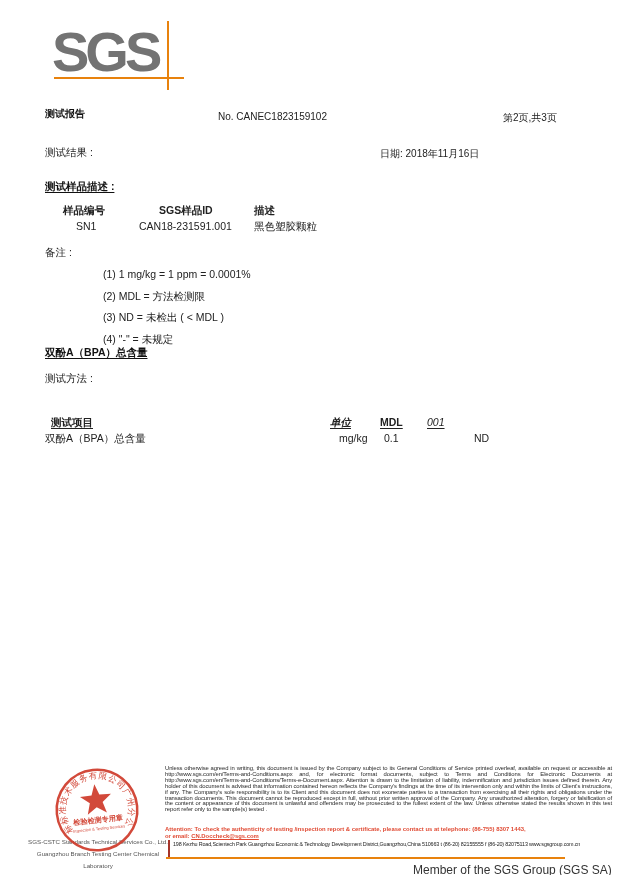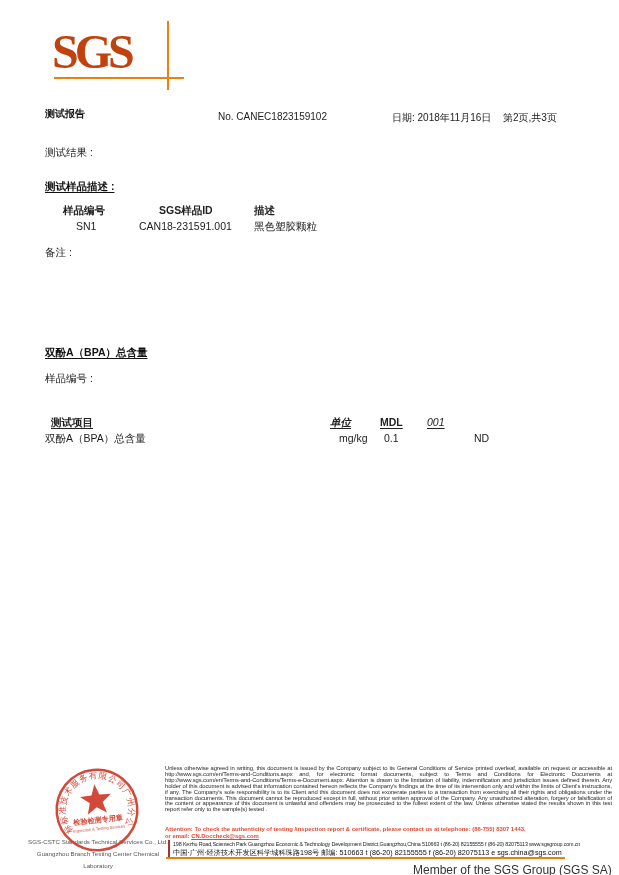--- a/index.html
+++ b/index.html
@@ -4,23 +4,23 @@
 <style>
   html,body { margin:0; padding:0; background:#ffffff; }
   .page {
     position:relative; width:619px; height:875px; background:#ffffff;
     font-family:"Liberation Sans","DejaVu Sans",sans-serif; color:#222;
     overflow:hidden;
   }
   .abs { position:absolute; white-space:nowrap; }
   
   .logo-text {
-    position:absolute; left:52px; top:26px; font-size:48px; line-height:52px;
-    font-weight:bold; letter-spacing:-4px; color:#c2410c;
-    font-family:Liberation Serif, serif;
+    position:absolute; left:52px; top:26px; font-size:56px; line-height:52px;
+    font-weight:bold; letter-spacing:-4px; color:#737373;
+    font-family:Liberation Sans, sans-serif;
   }
   .logo-hline { position:absolute; left:54px; top:77px; width:130px; height:2px; background:#e8820d; }
   .logo-vline { position:absolute; left:167px; top:21px; width:2px; height:69px; background:#e8820d; }
   
   .doc-title { left:45px; top:107px; font-size:10px; font-weight:bold; color:#111; }
   .hinfo { top:111px; font-size:10px; color:#222; }
   .body-text { font-size:10.5px; color:#222; }
   .section-title { font-weight:bold; text-decoration:underline; text-underline-offset:2px; color:#111; }
   .bold { font-weight:bold; }
   .uline { text-decoration:underline; text-underline-offset:2px; }
@@ -58,40 +58,46 @@
 <div class="page">
 
   <div>
     <div class="logo-text">SGS</div>
     <div class="logo-hline"></div>
     <div class="logo-vline"></div>
   </div>
 
   <div class="abs doc-title">测试报告</div>
   <div class="abs hinfo" style="left:218px;">No. CANEC1823159102</div>
-  <div class="abs hinfo" style="left:392px;">日期: 2018年11月16日</div>
+  <div class="abs hinfo" style="left:380px;margin-top:36px;">日期: 2018年11月16日</div>
   <div class="abs hinfo" style="left:503px;">第2页,共3页</div>
 
   <div class="abs body-text" style="left:45px; top:146px;">测试结果 :</div>
 
   <div class="abs body-text section-title" style="left:45px; top:180px;">测试样品描述 :</div>
 
   <div>
     <div class="abs body-text bold" style="left:63px; top:204px;">样品编号</div>
     <div class="abs body-text bold" style="left:159px; top:204px;">SGS样品ID</div>
     <div class="abs body-text bold" style="left:254px; top:204px;">描述</div>
     <div class="abs body-text" style="left:76px; top:220px;">SN1</div>
     <div class="abs body-text" style="left:139px; top:220px;">CAN18-231591.001</div>
     <div class="abs body-text" style="left:254px; top:220px;">黑色塑胶颗粒</div>
   </div>
 
   <div class="abs body-text" style="left:45px; top:246px;">备注 :</div>
+  <div class="remarks">
+    <div>(1) 1 mg/kg = 1 ppm = 0.0001%</div>
+    <div>(2) MDL = 方法检测限</div>
+    <div>(3) ND = 未检出 ( &lt; MDL )</div>
+    <div>(4) "-" = 未规定</div>
+  </div>
 
   <div class="abs body-text section-title" style="left:45px; top:346px;">双酚A（BPA）总含量</div>
-  <div class="abs body-text" style="left:45px; top:372px;">样品编号 :</div>
+  <div class="abs body-text" style="left:45px; top:372px;">测试方法 :</div>
 
   <div>
     <div class="abs body-text bold uline" style="left:51px; top:416px;">测试项目</div>
     <div class="abs body-text bold uline ital" style="left:330px; top:416px;">单位</div>
     <div class="abs body-text bold uline" style="left:380px; top:416px;">MDL</div>
     <div class="abs body-text uline ital" style="left:427px; top:416px;">001</div>
     <div class="abs body-text" style="left:45px; top:432px;">双酚A（BPA）总含量</div>
     <div class="abs body-text" style="left:327px; top:432px;margin-left:12px;">mg/kg</div>
     <div class="abs body-text" style="left:384px; top:432px;">0.1</div>
     <div class="abs body-text" style="left:429px; top:432px;padding-left:45px;">ND</div>
@@ -118,17 +124,16 @@
   </svg>
 
   <div class="disclaimer">Unless otherwise agreed in writing, this document is issued by the Company subject to its General Conditions of Service printed overleaf, available on request or accessible at http://www.sgs.com/en/Terms-and-Conditions.aspx and, for electronic format documents, subject to Terms and Conditions for Electronic Documents at http://www.sgs.com/en/Terms-and-Conditions/Terms-e-Document.aspx. Attention is drawn to the limitation of liability, indemnification and jurisdiction issues defined therein. Any holder of this document is advised that information contained hereon reflects the Company's findings at the time of its intervention only and within the limits of Client's instructions, if any. The Company's sole responsibility is to its Client and this document does not exonerate parties to a transaction from exercising all their rights and obligations under the transaction documents. This document cannot be reproduced except in full, without prior written approval of the Company. Any unauthorized alteration, forgery or falsification of the content or appearance of this document is unlawful and offenders may be prosecuted to the fullest extent of the law. Unless otherwise stated the results shown in this test report refer only to the sample(s) tested .</div>
   <div class="attention">
     <span>Attention: To check the authenticity of testing /inspection report &amp; certificate, please contact us at telephone: (86-755) 8307 1443,</span><br>
     <span>or email: </span><span class="attn-email">CN.Doccheck@sgs.com</span>
   </div>
 
   <div class="addr-divider"></div>
   <div class="addr-en">198 Kezhu Road,Scientech Park Guangzhou Economic &amp; Technology Development District,Guangzhou,China 510663    t (86-20) 82155555    f (86-20) 82075113    www.sgsgroup.com.cn</div>
-  <div class="addr-cn">中国·广州·经济技术开发区科学城科珠路198号      邮编: 510663   t (86-20) 82155555   f (86-20) 82075113   e  sgs.china@sgs.com</div>
   <div class="footer-orange-line"></div>
   <div class="member">Member of the SGS Group (SGS SA)</div>
 
 </div>
 
 </body></html>

